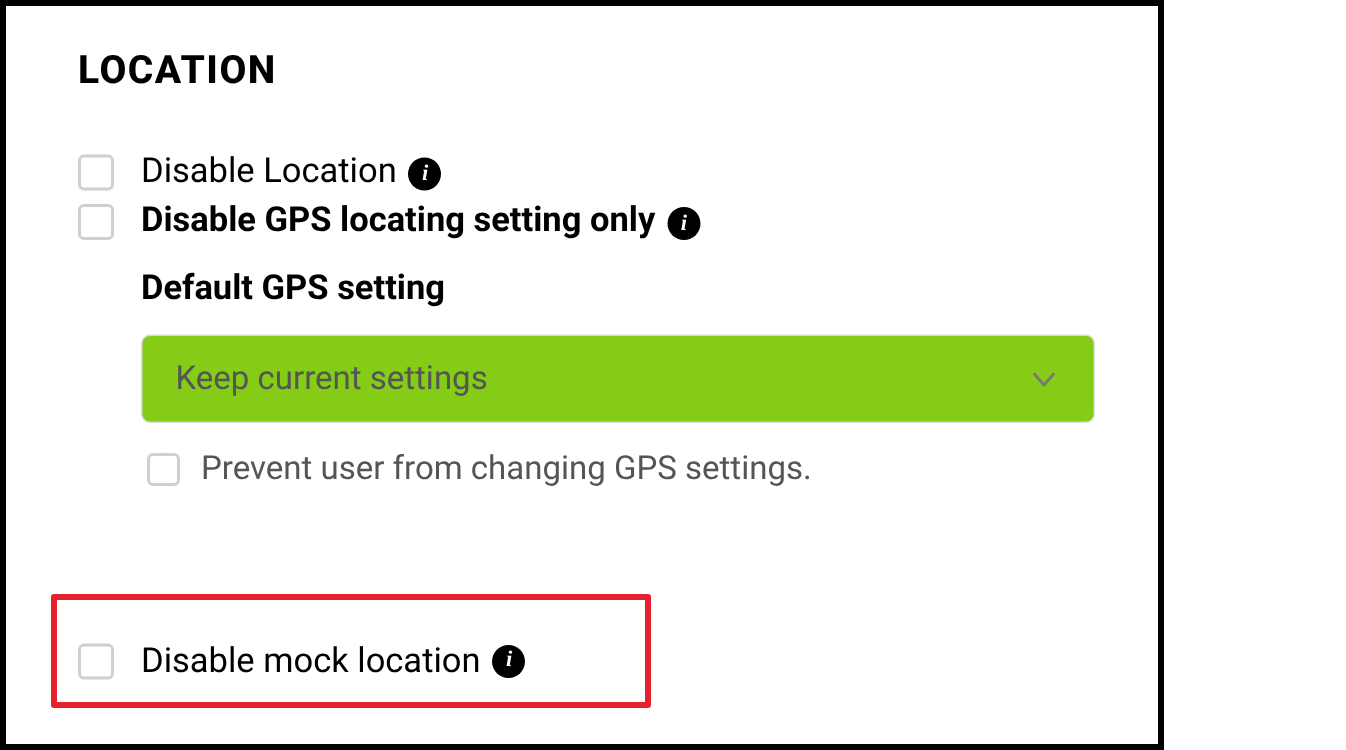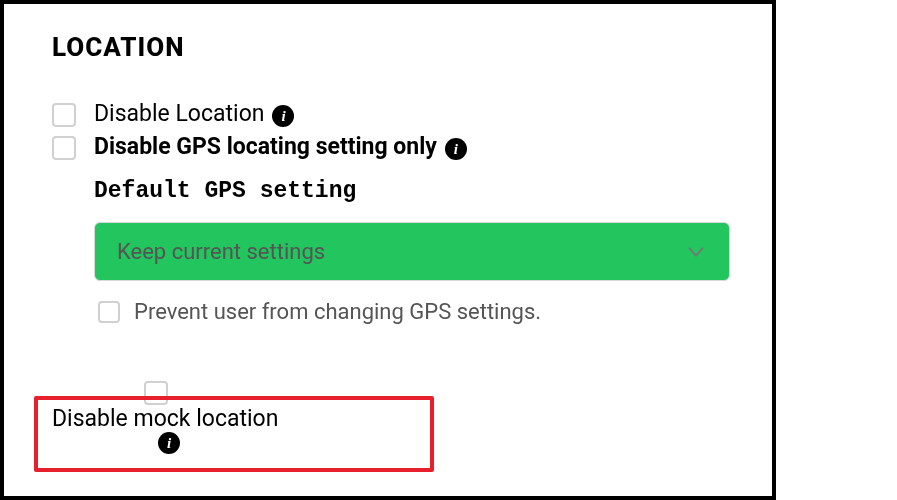--- a/index.html
+++ b/index.html
@@ -69,27 +69,26 @@
     }
     .sub-block {
       margin-left: 42px;
       margin-top: 18px;
     }
     .sub-title {
       font-size: 23px;
       font-weight: 700;
       color: #000;
       margin-bottom: 18px;
-      font-family: Liberation Mono, monospace;
     }
     .select {
       display: flex;
       align-items: center;
       justify-content: space-between;
-      background: #22c55e;
+      background: #84cc16;
       border: 1px solid #d9d9d9;
       border-radius: 6px;
       padding: 16px 22px;
       cursor: pointer;
       margin-bottom: 18px;
     }
     .select-text {
       font-size: 22px;
       color: #555;
     }
@@ -120,21 +119,20 @@
       width: 400px;
       height: 76px;
       pointer-events: none;
     }
     .mock-row {
       display: flex;
       align-items: center;
       position: absolute;
       left: 48px;
       bottom: 42px;
-      flex-direction: column;
     }
   </style>
 </head>
 <body>
 
 <div class="outer">
 
   <h2 class="section-title">LOCATION</h2>
 
   <div class="row">

